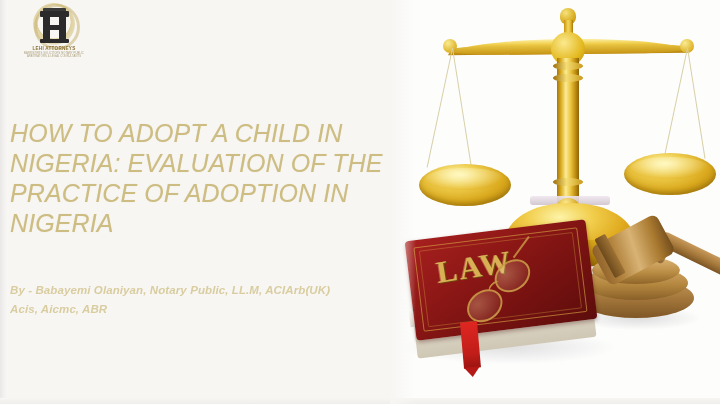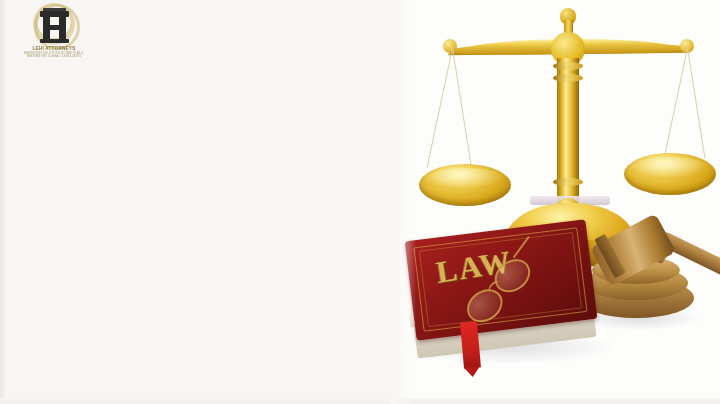--- a/index.html
+++ b/index.html
@@ -518,15 +518,17 @@
       <div class="logo-col-l"></div>
       <div class="logo-col-r"></div>
       <div class="logo-cross"></div>
       <div class="logo-base"></div>
     </div>
     <div class="logo-name">LEHI ATTORNEYS</div>
     <div class="logo-sub">BARRISTERS SOLICITORS NOTARY PUBLIC
 ARBITRATORS &amp; LEGAL CONSULTANTS</div>
   </div>
 
+  <div class="title">HOW TO ADOPT A CHILD IN NIGERIA: EVALUATION OF THE PRACTICE OF ADOPTION IN NIGERIA</div>
+  <div class="byline">By - Babayemi Olaniyan, Notary Public, LL.M, ACIArb(UK) Acis, Aicmc, ABR</div>
 
   <div class="bottom-strip"></div>
 </div>
 
 </body></html>

